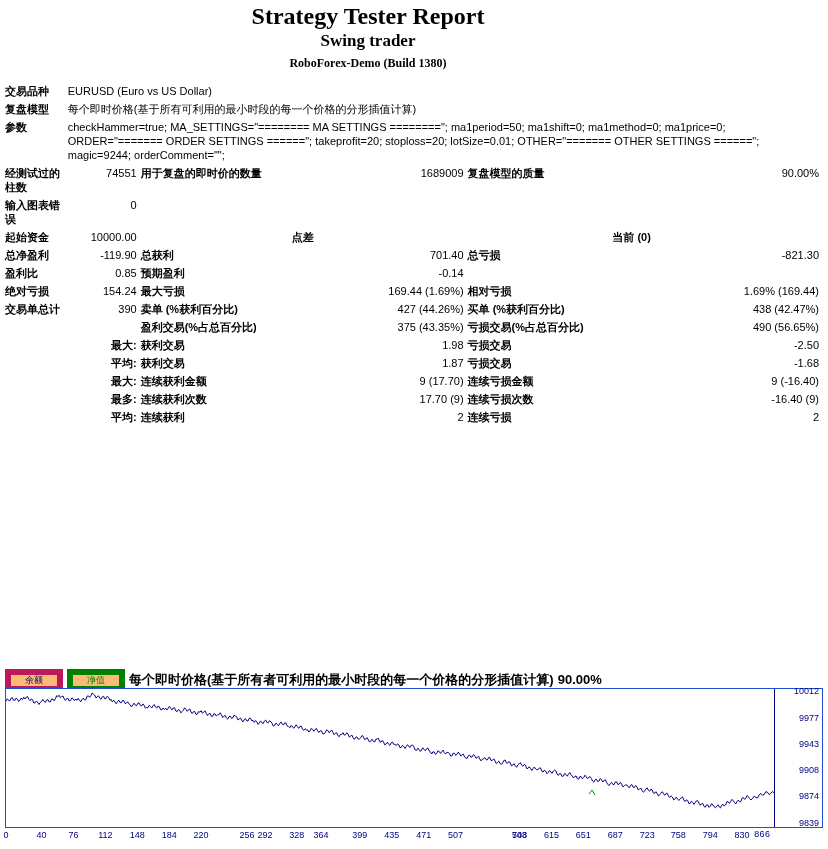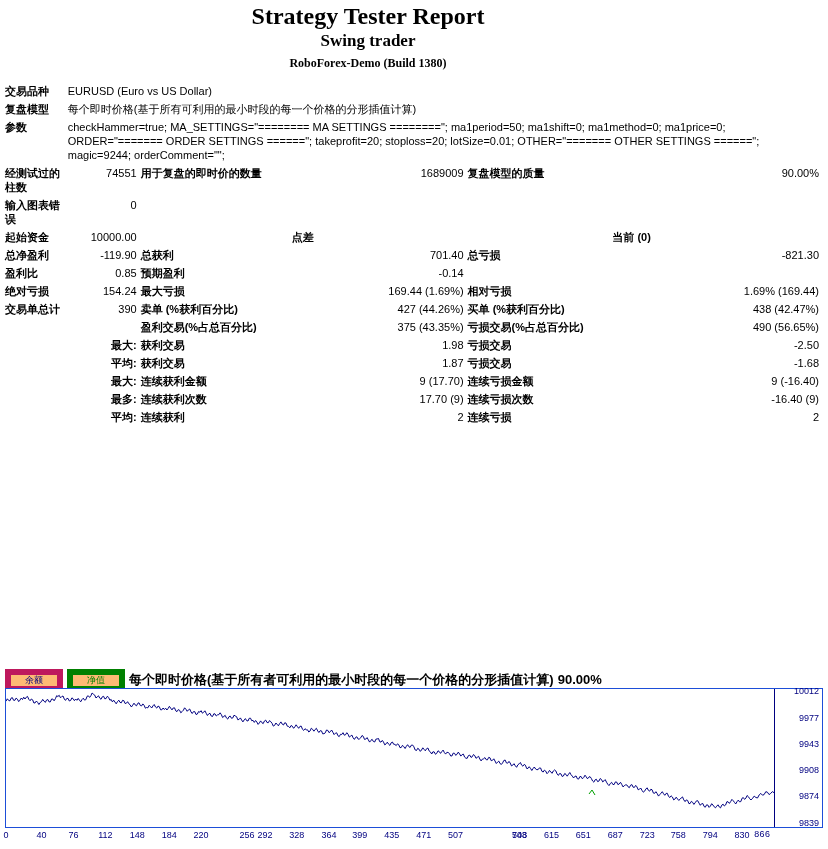--- a/index.html
+++ b/index.html
@@ -323,21 +323,21 @@
         <div class="x-lab" style="left: 1px;">0</div>
         <div class="x-lab" style="left: 36.4734px;">40</div>
         <div class="x-lab" style="left: 68.3995px;">76</div>
         <div class="x-lab" style="left: 100.326px;">112</div>
         <div class="x-lab" style="left: 132.252px;">148</div>
         <div class="x-lab" style="left: 164.178px;">184</div>
         <div class="x-lab" style="left: 196.104px;">220</div>
         <div class="x-lab" style="left: 242px;">256</div>
         <div class="x-lab" style="left: 259.956px;">292</div>
         <div class="x-lab" style="left: 291.882px;">328</div>
-        <div class="x-lab" style="left: 324px;">364</div>
+        <div class="x-lab" style="left: 316px;">364</div>
         <div class="x-lab" style="left: 354.848px;">399</div>
         <div class="x-lab" style="left: 386.774px;">435</div>
         <div class="x-lab" style="left: 418.7px;">471</div>
         <div class="x-lab" style="left: 450.626px;">507</div>
         <div class="x-lab" style="left: 482.552px; margin-left: 32px;">543</div>
         <div class="x-lab" style="left: 514.478px;">708</div>
         <div class="x-lab" style="left: 546.404px;">615</div>
         <div class="x-lab" style="left: 578.33px;">651</div>
         <div class="x-lab" style="left: 610.256px;">687</div>
         <div class="x-lab" style="left: 642.182px;">723</div>

